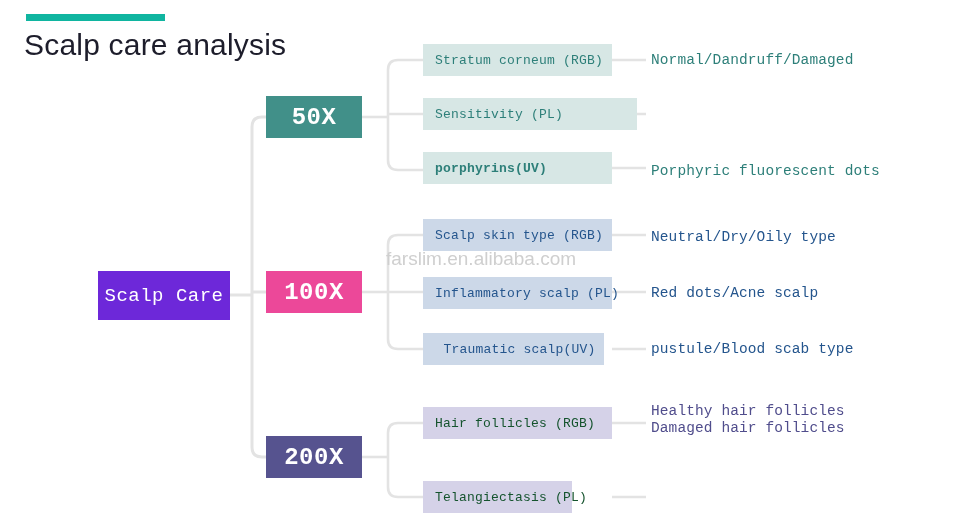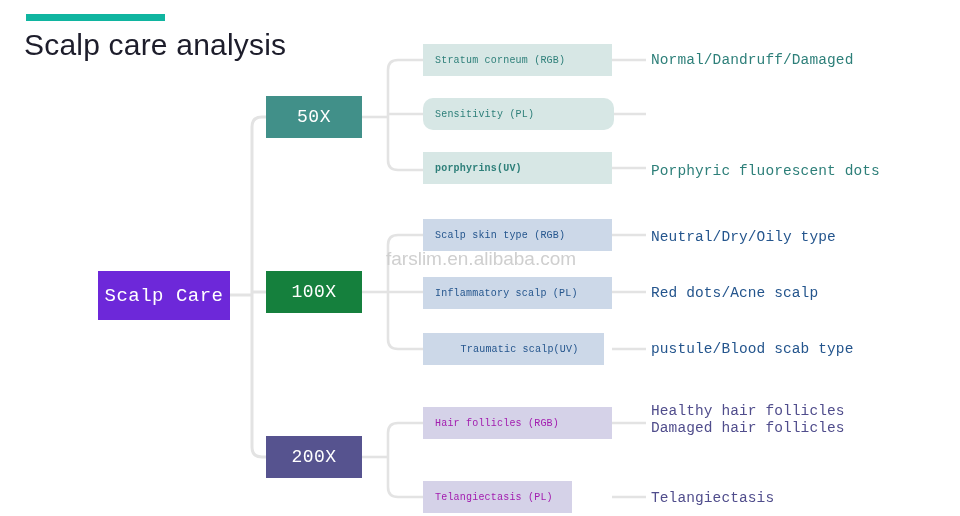--- a/index.html
+++ b/index.html
@@ -74,42 +74,42 @@
     background: #6d28d9;
     color: #ffffff;
     font-size: 19px;
     justify-content: center;
     letter-spacing: 0.5px;
   }
 
   .mag-node {
     justify-content: center;
     color: #ffffff;
-    font-size: 18px;
-    font-weight: 400;
+    font-size: 24px;
+    font-weight: 700;
     height: 42px;
     width: 96px;
     letter-spacing: 0.5px;
   }
   #mag-50x  { left: 266px; top:  96px; background: #419089; }
-  #mag-100x { left: 266px; top: 271px; background: #15803d; }
+  #mag-100x { left: 266px; top: 271px; background: #ec4899; }
   #mag-200x { left: 266px; top: 436px; background: #56538f; }
 
   .item-node {
     height: 32px;
     padding-left: 12px;
-    font-size: 10px;
+    font-size: 13px;
     letter-spacing: 0.2px;
   }
   .item-teal  { background: #d7e7e5; color: #2d7f79; }
   .item-blue  { background: #ccd8e8; color: #24558d; }
-  .item-purp  { background: #d5d2e8; color: #a21caf; }
+  .item-purp  { background: #d5d2e8; color: #14532d; }
 
   #item-0 { left: 423px; top:  44px; width: 189px; }
-  #item-1 { left: 423px; top:  98px; width: 191px; border-radius: 10px; }
+  #item-1 { left: 423px; top:  98px; width: 214px; }
   #item-2 { left: 423px; top: 152px; width: 189px; font-weight: bold; }
   #item-3 { left: 423px; top: 219px; width: 189px; }
   #item-4 { left: 423px; top: 277px; width: 189px; }
   #item-5 { left: 423px; top: 333px; width: 181px; justify-content: center; }
   #item-6 { left: 423px; top: 407px; width: 189px; }
   #item-7 { left: 423px; top: 481px; width: 149px; }
 
   
   .desc {
     position: absolute;
@@ -227,15 +227,14 @@
 
   <div class="desc desc-teal" id="desc-0">Normal/Dandruff/Damaged</div>
   <div class="desc desc-teal" id="desc-2">Porphyric fluorescent dots</div>
 
   <div class="desc desc-blue" id="desc-3">Neutral/Dry/Oily type</div>
   <div class="desc desc-blue" id="desc-4">Red dots/Acne scalp</div>
   <div class="desc desc-blue" id="desc-5">pustule/Blood scab type</div>
 
   <div class="desc desc-purp" id="desc-6">Healthy hair follicles
 Damaged hair follicles</div>
-  <div class="desc desc-purp" id="desc-7">Telangiectasis</div>
 
 </div>
 
 </body></html>

